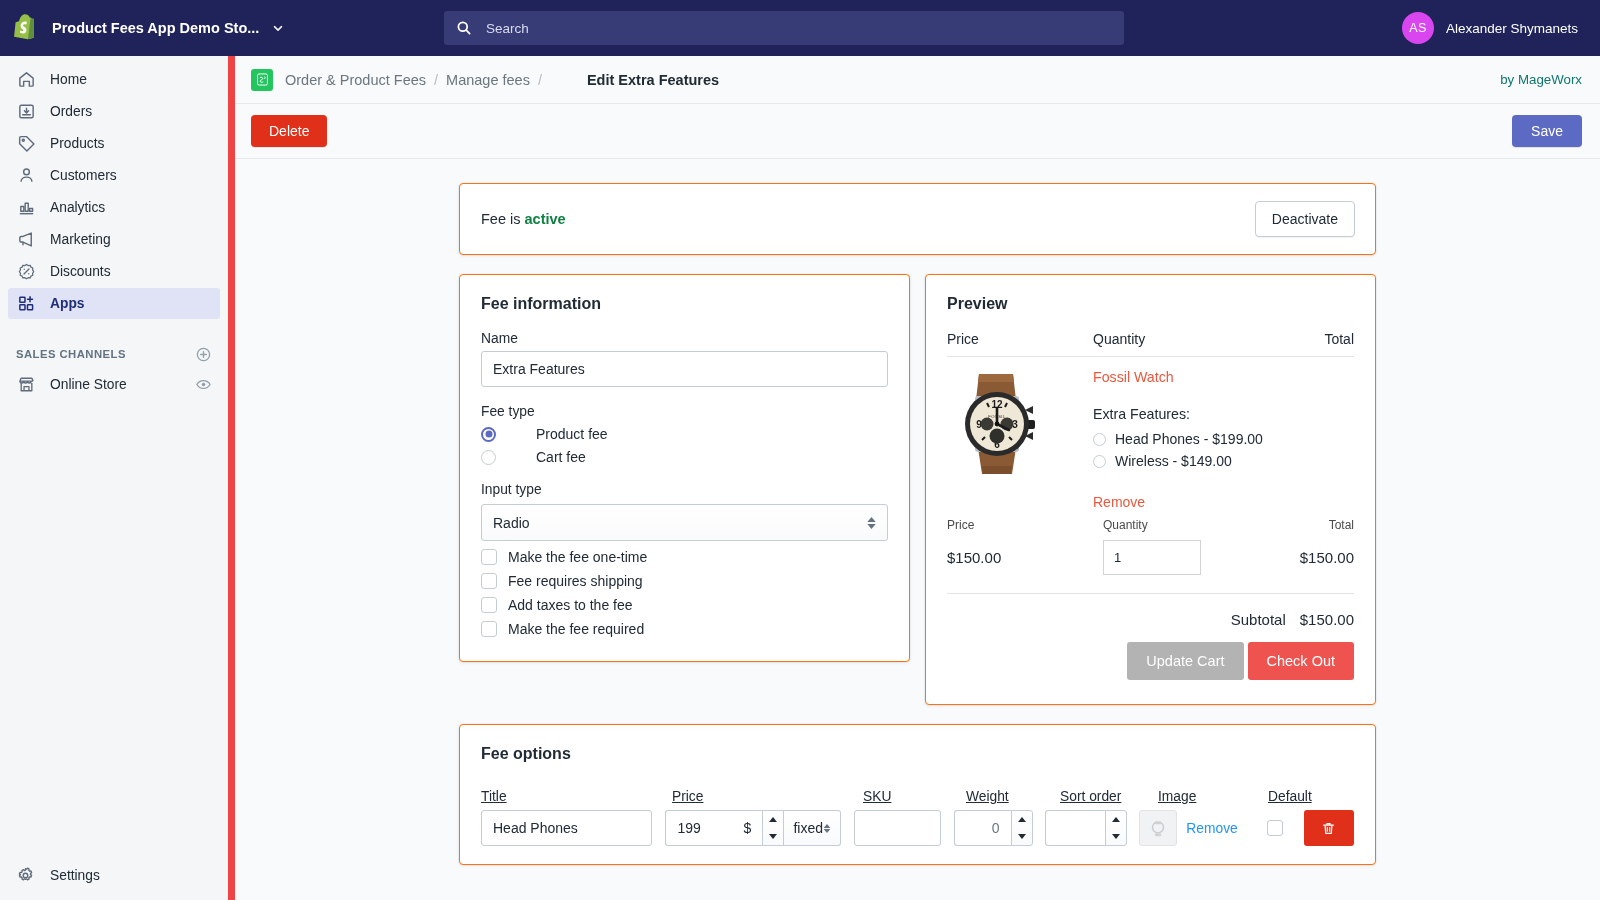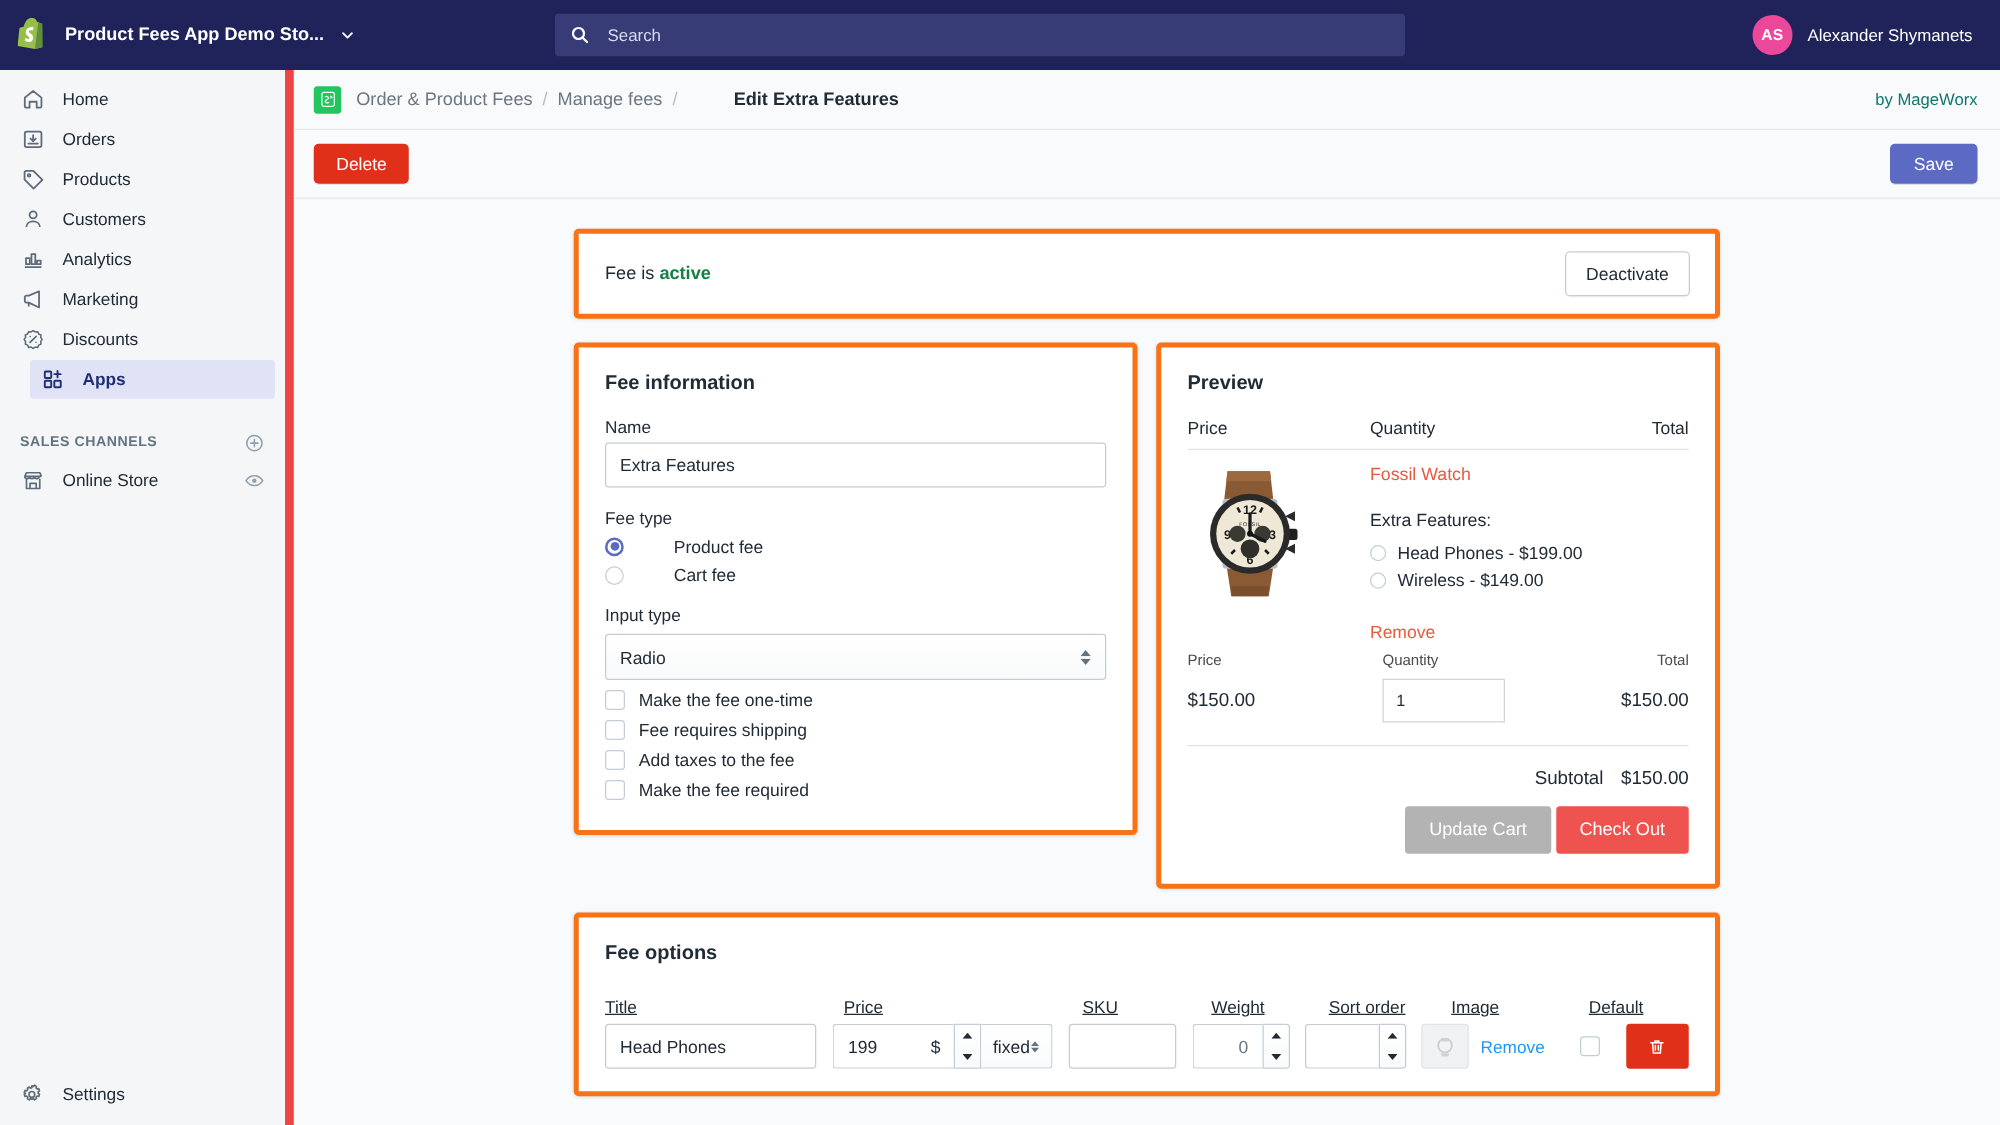--- a/index.html
+++ b/index.html
@@ -50,22 +50,22 @@
     font-family: "Liberation Sans", sans-serif;
     width: 100%; height: 32px;
   }
   .search-input::placeholder { color: #d8dbf0; opacity: 1; }
   .user-chip {
     position: absolute; right: 22px; top: 0; height: 56px;
     display: flex; align-items: center; gap: 12px; cursor: pointer;
   }
   .avatar {
     width: 32px; height: 32px; border-radius: 50%;
-    background: #ec4899; color: #ffffff;
-    font-size: 12.5px; font-weight: bold;
+    background: #d946ef; color: #ffffff;
+    font-size: 12.5px; font-weight: normal;
     display: flex; align-items: center; justify-content: center;
     letter-spacing: .3px;
   }
   .user-name { color: #ffffff; font-size: 13.5px; }
 
   
   .sidebar {
     position: absolute; top: 56px; left: 0;
     width: 235px; height: 844px;
     background: #f4f6f8;
@@ -73,21 +73,21 @@
     z-index: 20;
   }
   .nav-list { padding: 8px 8px 0 8px; }
   .nav-item {
     display: flex; align-items: center; gap: 14px;
     height: 31px; padding: 0 8px; margin-bottom: 1px;
     border-radius: 3px; cursor: pointer;
     color: #212b36; font-size: 13.8px;
   }
   .nav-item .ico { width: 20px; height: 20px; flex:0 0 auto; display:flex; align-items:center; justify-content:center; }
-  .nav-item.active { background: #dfe3f5; margin-left: 16px; }
+  .nav-item.active { background: #dfe3f5; }
   .nav-item.active .nav-label { color: #202e78; font-weight: bold; }
   .section-head {
     display: flex; align-items: center; justify-content: space-between;
     padding: 0 16px 0 16px; margin-top: 22px; height: 26px;
   }
   .section-title {
     font-size: 11.3px; font-weight: bold; color: #637381;
     letter-spacing: .45px;
   }
   .settings-row {
@@ -139,21 +139,21 @@
   .btn-save {
     margin-left: auto; background: #5c6ac4; color: #fff;
     padding: 9px 19px; border-radius: 4px;
     box-shadow: 0 1px 0 rgba(0,0,0,.1);
   }
 
   .scroll-area { height: 741px; overflow: hidden; padding: 24px 0 0 0; }
 
   .card {
     background: #ffffff;
-    border: 4px solid #f97316;
+    border: 1px solid #f97316;
     border-radius: 4px;
     box-shadow: 0 0 0 1px rgba(63,63,68,.03), 0 1px 3px rgba(63,63,68,.10);
   }
 
   
   .status-card {
     margin: 0 auto; width: 917px; height: 72px;
     display: flex; align-items: center;
     padding: 0 20px 0 21px;
   }

